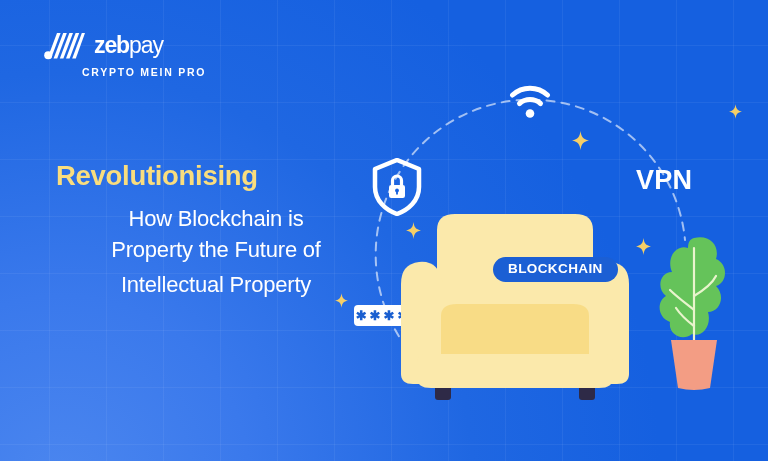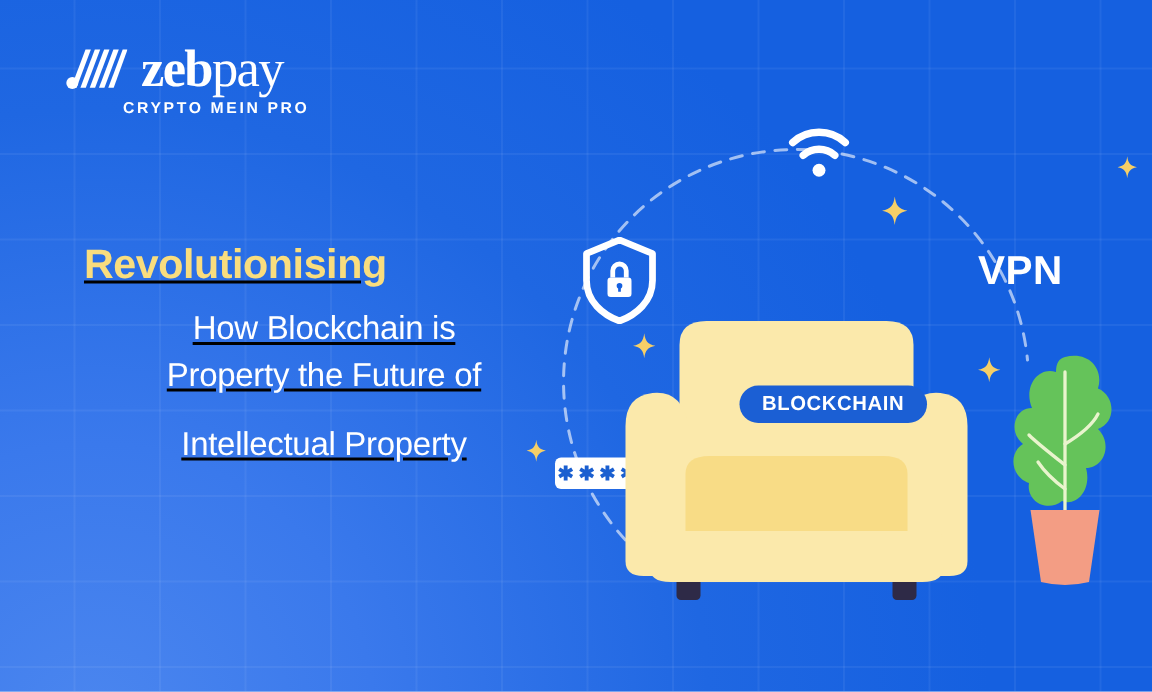--- a/index.html
+++ b/index.html
@@ -52,44 +52,42 @@
     display: flex;
     align-items: center;
     gap: 9px;
   }
   .logo-mark {
     width: 41px;
     height: 28px;
     flex: none;
   }
   .logo-word {
-    font-size: 35px;
+    font-size: 23px;
     line-height: 31px;
     color: #ffffff;
     letter-spacing: -1.1px;
-    font-family: Liberation Serif, serif;
   }
   .logo-word .zeb { font-weight: bold; }
   .logo-word .pay { font-weight: normal; }
   .logo-tagline {
     margin-top: 5px;
     margin-left: 38px;
     font-size: 10.5px;
     font-weight: bold;
     color: #ffffff;
     letter-spacing: 1.75px;
   }
 
   
   .copy {
     position: absolute;
     left: 56px;
     top: 157px;
     width: 320px;
-    text-decoration: underline;
   }
   .headline {
     margin: 0;
     font-size: 27.5px;
     line-height: 37px;
     font-weight: bold;
     color: #f9dd7e;
     letter-spacing: -0.3px;
   }
   .subhead {
@@ -98,21 +96,21 @@
     line-height: 31px;
     font-weight: normal;
     color: #ffffff;
     letter-spacing: -0.2px;
     text-align: center;
   }
 
   
   .illustration {
     position: absolute;
-    left: 355px;
+    left: 339px;
     top: 0;
     width: 413px;
     height: 406px;
   }
 
   .wifi-icon {
     position: absolute;
     left: 170px;
     top: 84px;
     width: 42px;
@@ -202,21 +200,21 @@
         <span class="zeb">zeb</span><span class="pay">pay</span>
       </div>
     </div>
     <div class="logo-tagline">CRYPTO MEIN PRO</div>
   </div>
 
   <div class="copy">
     <div class="headline">Revolutionising</div>
     <div class="subhead">How Blockchain is</div>
     <div class="subhead" style="margin-top:0">Property the Future of</div>
-    <div class="subhead" style="margin-top:15px">Intellectual Property</div>
+    <div class="subhead" style="margin-top:4px">Intellectual Property</div>
   </div>
 
   <div class="illustration">
 
     <svg class="wifi-icon" viewBox="0 0 42 34">
       <g fill="none" stroke="#ffffff" stroke-width="5" stroke-linecap="round">
         <path d="M3.5 11 A 26 26 0 0 1 38.5 11"></path>
         <path d="M10.5 19.5 A 16 16 0 0 1 31.5 19.5"></path>
       </g>
       <circle cx="21" cy="29.5" r="4.3" fill="#ffffff"></circle>

